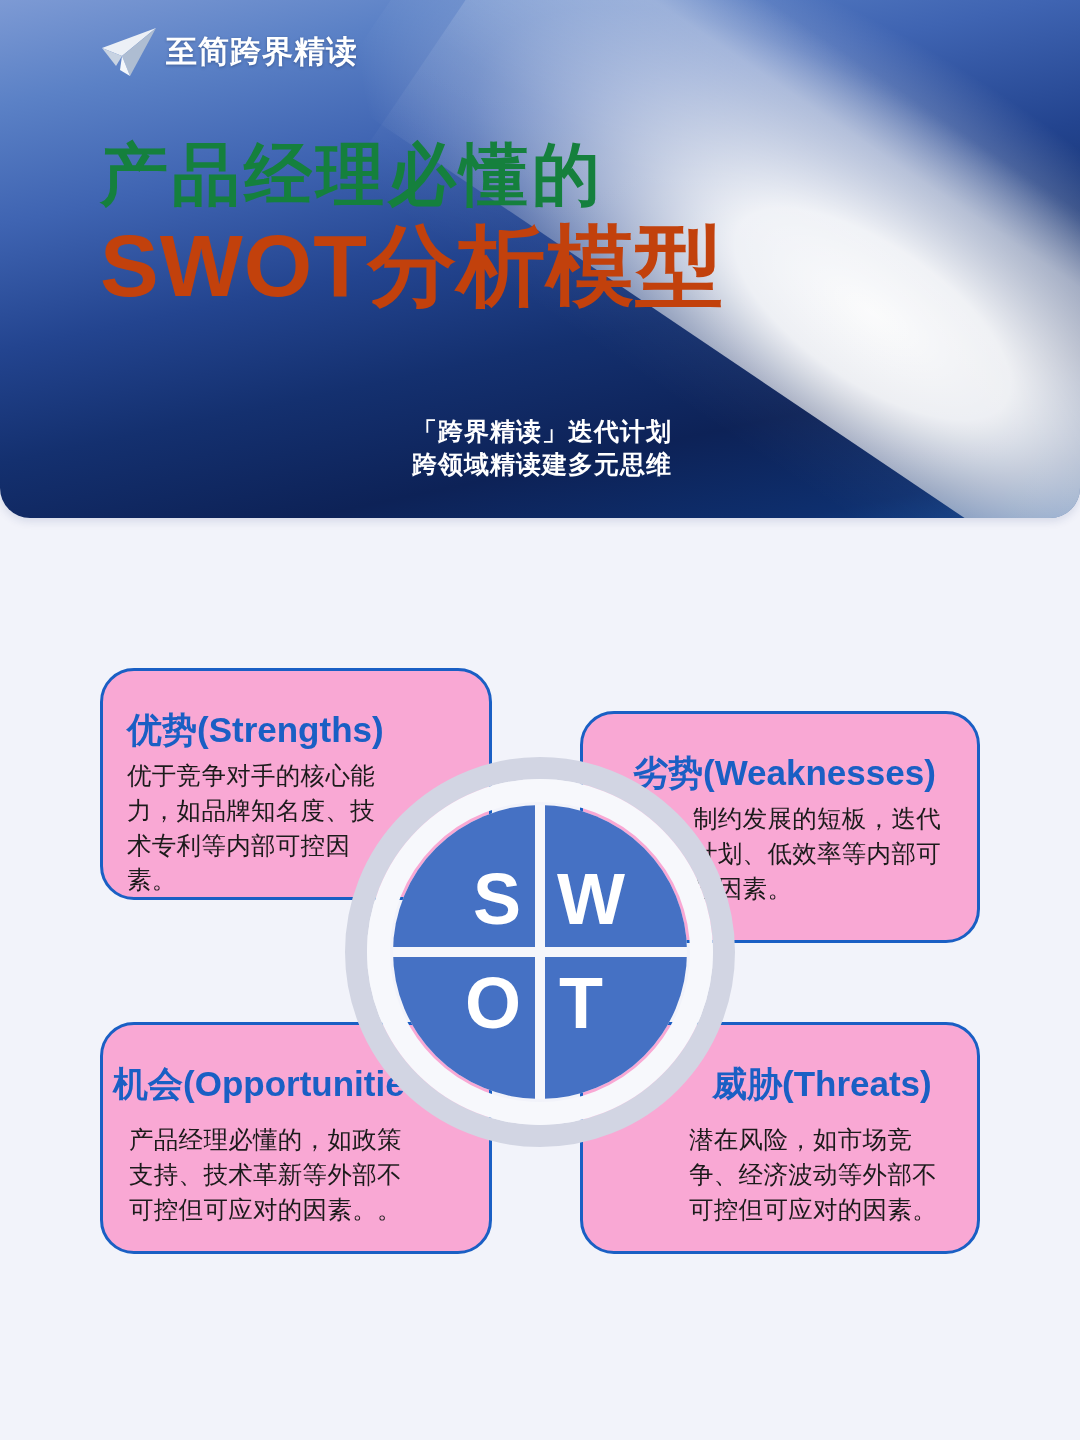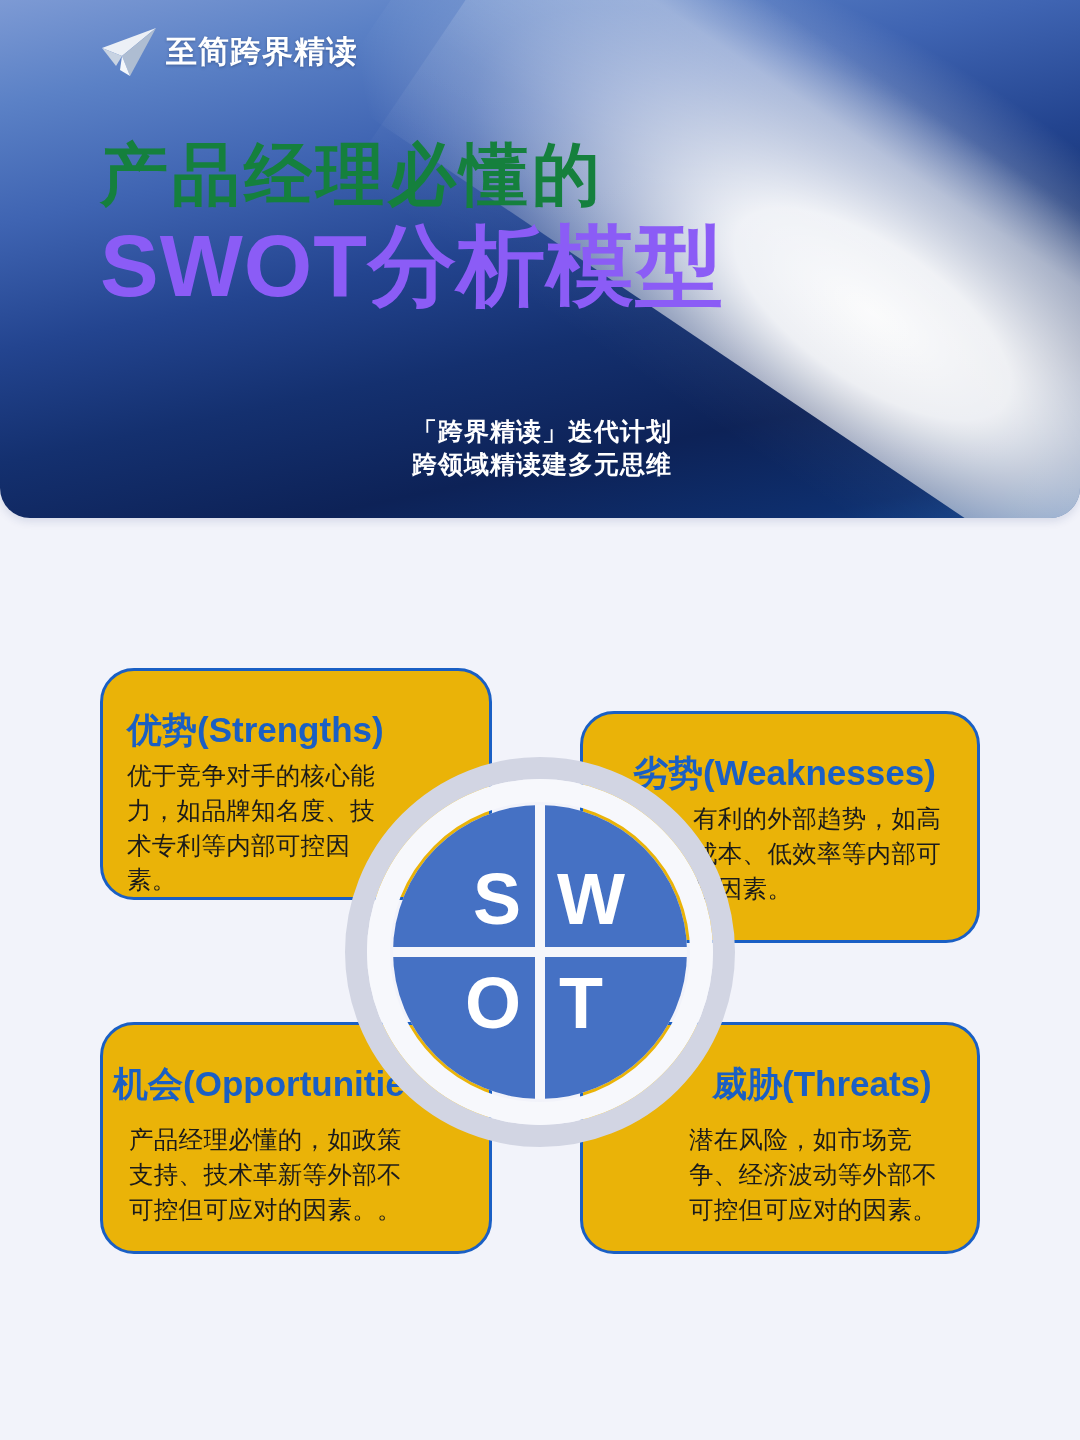--- a/index.html
+++ b/index.html
@@ -97,21 +97,21 @@
     font-size: 68px;
     font-weight: 700;
     color: #15803d;
     letter-spacing: 4px;
     line-height: 1.08;
     white-space: nowrap;
   }
   .title-line2 {
     font-size: 88px;
     font-weight: bold;
-    color: #8b5cf6;
+    color: #c2410c;
     letter-spacing: 1px;
     line-height: 1.12;
     margin-top: 6px;
     white-space: nowrap;
   }
 
   .subtitle-row {
     position: absolute;
     left: 100px;
     right: 96px;
@@ -137,21 +137,21 @@
     top: 0;
     width: 1080px;
     height: 1440px;
     pointer-events: none;
   }
   .card {
     position: absolute;
     box-sizing: border-box;
     border: 3px solid #1a5fc4;
     border-radius: 34px;
-    background: #eab308;
+    background: #f9a8d4;
     pointer-events: auto;
   }
   .card-tl { left: 100px;  top: 668px;  width: 392px; height: 232px; }
   .card-tr { left: 580px;  top: 668px;  width: 400px; height: 232px; margin-top: 43px; }
   .card-bl { left: 100px;  top: 1022px; width: 392px; height: 232px; }
   .card-br { left: 580px;  top: 1022px; width: 400px; height: 232px; }
 
   .card-title {
     position: absolute;
     font-size: 35px;
@@ -260,21 +260,21 @@
 
 <div class="swot-area">
 
   <div class="card card-tl">
     <div class="card-title">优势(Strengths)</div>
     <div class="card-body">优于竞争对手的核心能力，如品牌知名度、技术专利等内部可控因素。</div>
   </div>
 
   <div class="card card-tr">
     <div class="card-title">劣势(Weaknesses)</div>
-    <div class="card-body">有利的外部趋势，如高成本、低效率等内部可控因素。</div>
+    <div class="card-body">制约发展的短板，迭代计划、低效率等内部可控因素。</div>
   </div>
 
   <div class="card card-bl">
     <div class="card-title">机会(Opportunities</div>
     <div class="card-body">产品经理必懂的，如政策支持、技术革新等外部不可控但可应对的因素。。</div>
   </div>
 
   <div class="card card-br">
     <div class="card-title">威胁(Threats)</div>
     <div class="card-body">潜在风险，如市场竞争、经济波动等外部不可控但可应对的因素。</div>

